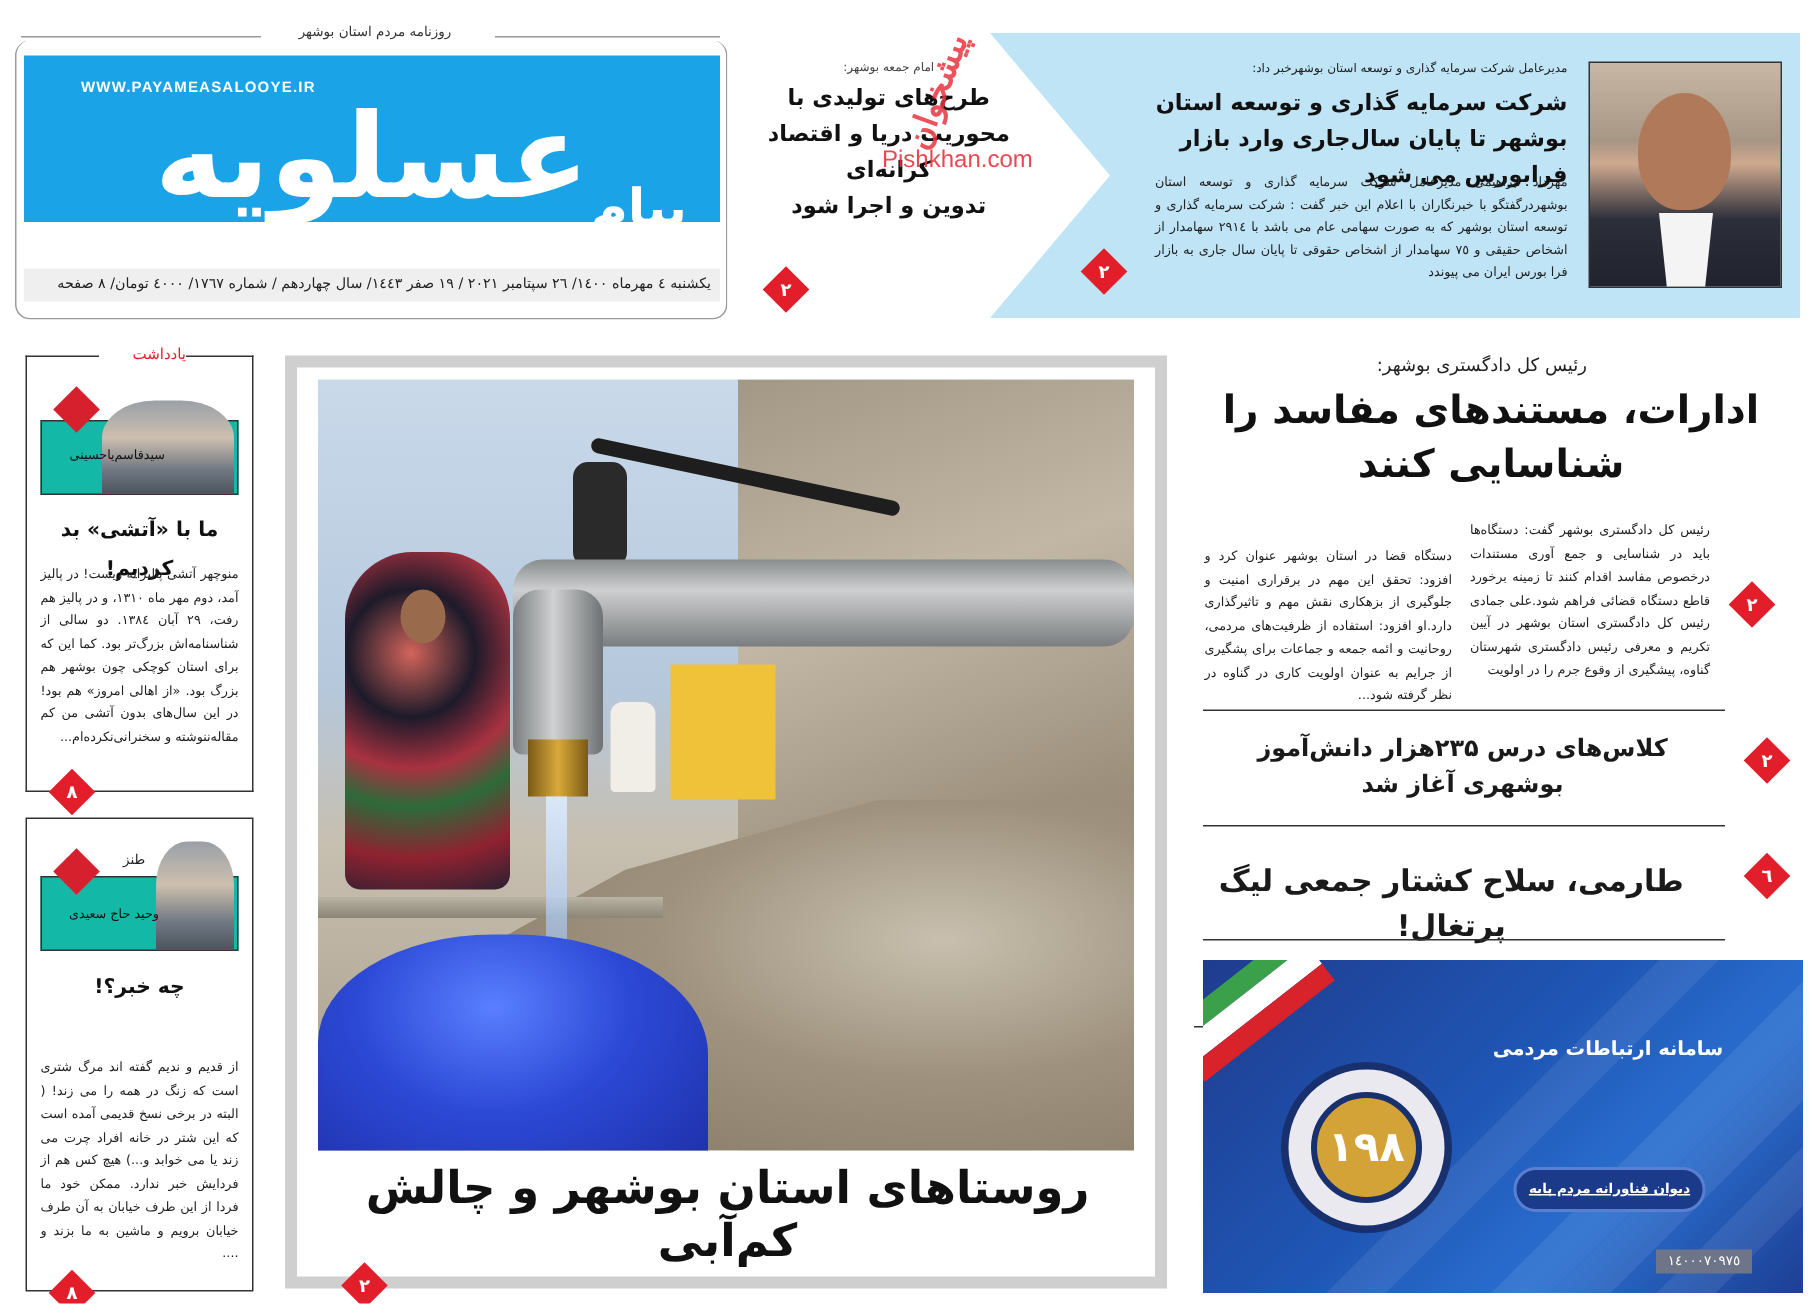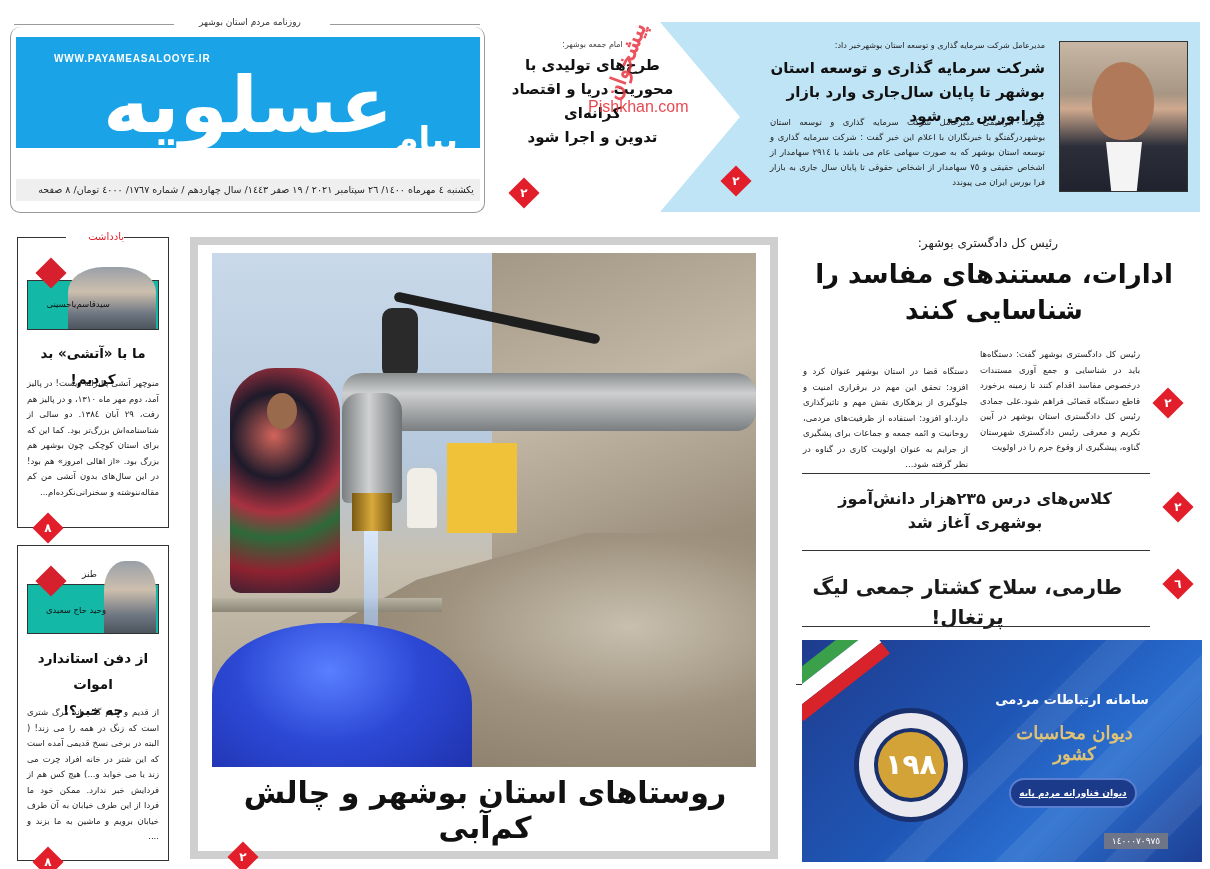--- a/index.html
+++ b/index.html
@@ -176,21 +176,20 @@
   <div class="stripe" style="left:120px; top:40px;"></div>
   <div class="abs" id="ad-flag">
     <div class="g"></div>
       <div class="w"></div>
       <div class="r"></div>
   </div>
   <div class="abs" id="ad-circle-outer"></div>
   <div class="abs" id="ad-circle-inner"></div>
   <div class="abs" id="ad-number">۱۹۸</div>
   <div class="abs rtl" id="ad-line1">سامانه ارتباطات مردمی</div>
-  <div class="abs rtl" id="ad-line2">دیوان محاسبات کشور</div>
   <div class="abs rtl" id="ad-pill">دیوان فناورانه مردم پایه</div>
   <div class="abs" id="ad-code">١٤٠٠٠٧٠٩٧٥</div>
 </div>
 
 <div class="abs" id="left1-line-l"></div>
 <div class="abs rtl" id="left1-label">یادداشت</div>
 <div class="abs" id="left1-line-r"></div>
 <div class="left-frame" id="left1"></div>
 <div class="author-box" style="top:280px;">
   <div class="author-photo" style="right:2px; top:-14px; width:88px; height:62px; border-radius:40% 40% 0 0;"></div>
@@ -205,21 +204,20 @@
 </div>
 
 <div class="left-frame" id="left2"></div>
 <div class="abs rtl" id="left2-label">طنز</div>
 <div class="author-box" style="top:584px;">
   <div class="author-photo" style="right:2px; top:-24px; width:52px; height:72px; border-radius:40% 40% 0 0;"></div>
   <div class="author-name rtl" style="right:52px; top:20px;">وحید حاج سعیدی</div>
 </div>
 <div class="author-logo" style="left:40px; top:570px;"></div>
 <div class="abs rtl left-title" style="top:645px;">
-  <div>از دفن استاندارد اموات</div>
   <div>چه خبر؟!</div>
 </div>
 <div class="abs rtl left-body" style="top:705px;">از قدیم و ندیم گفته اند مرگ شتری است که زنگ در همه را می زند! ( البته در برخی نسخ قدیمی آمده است که این شتر در خانه افراد چرت می زند یا می خوابد و...) هیچ کس هم از فردایش خبر ندارد. ممکن خود ما فردا از این طرف خیابان به آن طرف خیابان برویم و ماشین به ما بزند و ....</div>
 <div class="badge" style="left:33px; top:847px;">
   <div class="dia"></div>
   <div class="num">۸</div>
 </div>
 
 <div class="abs" id="main-frame"></div>
 <div class="abs" id="main-photo">

